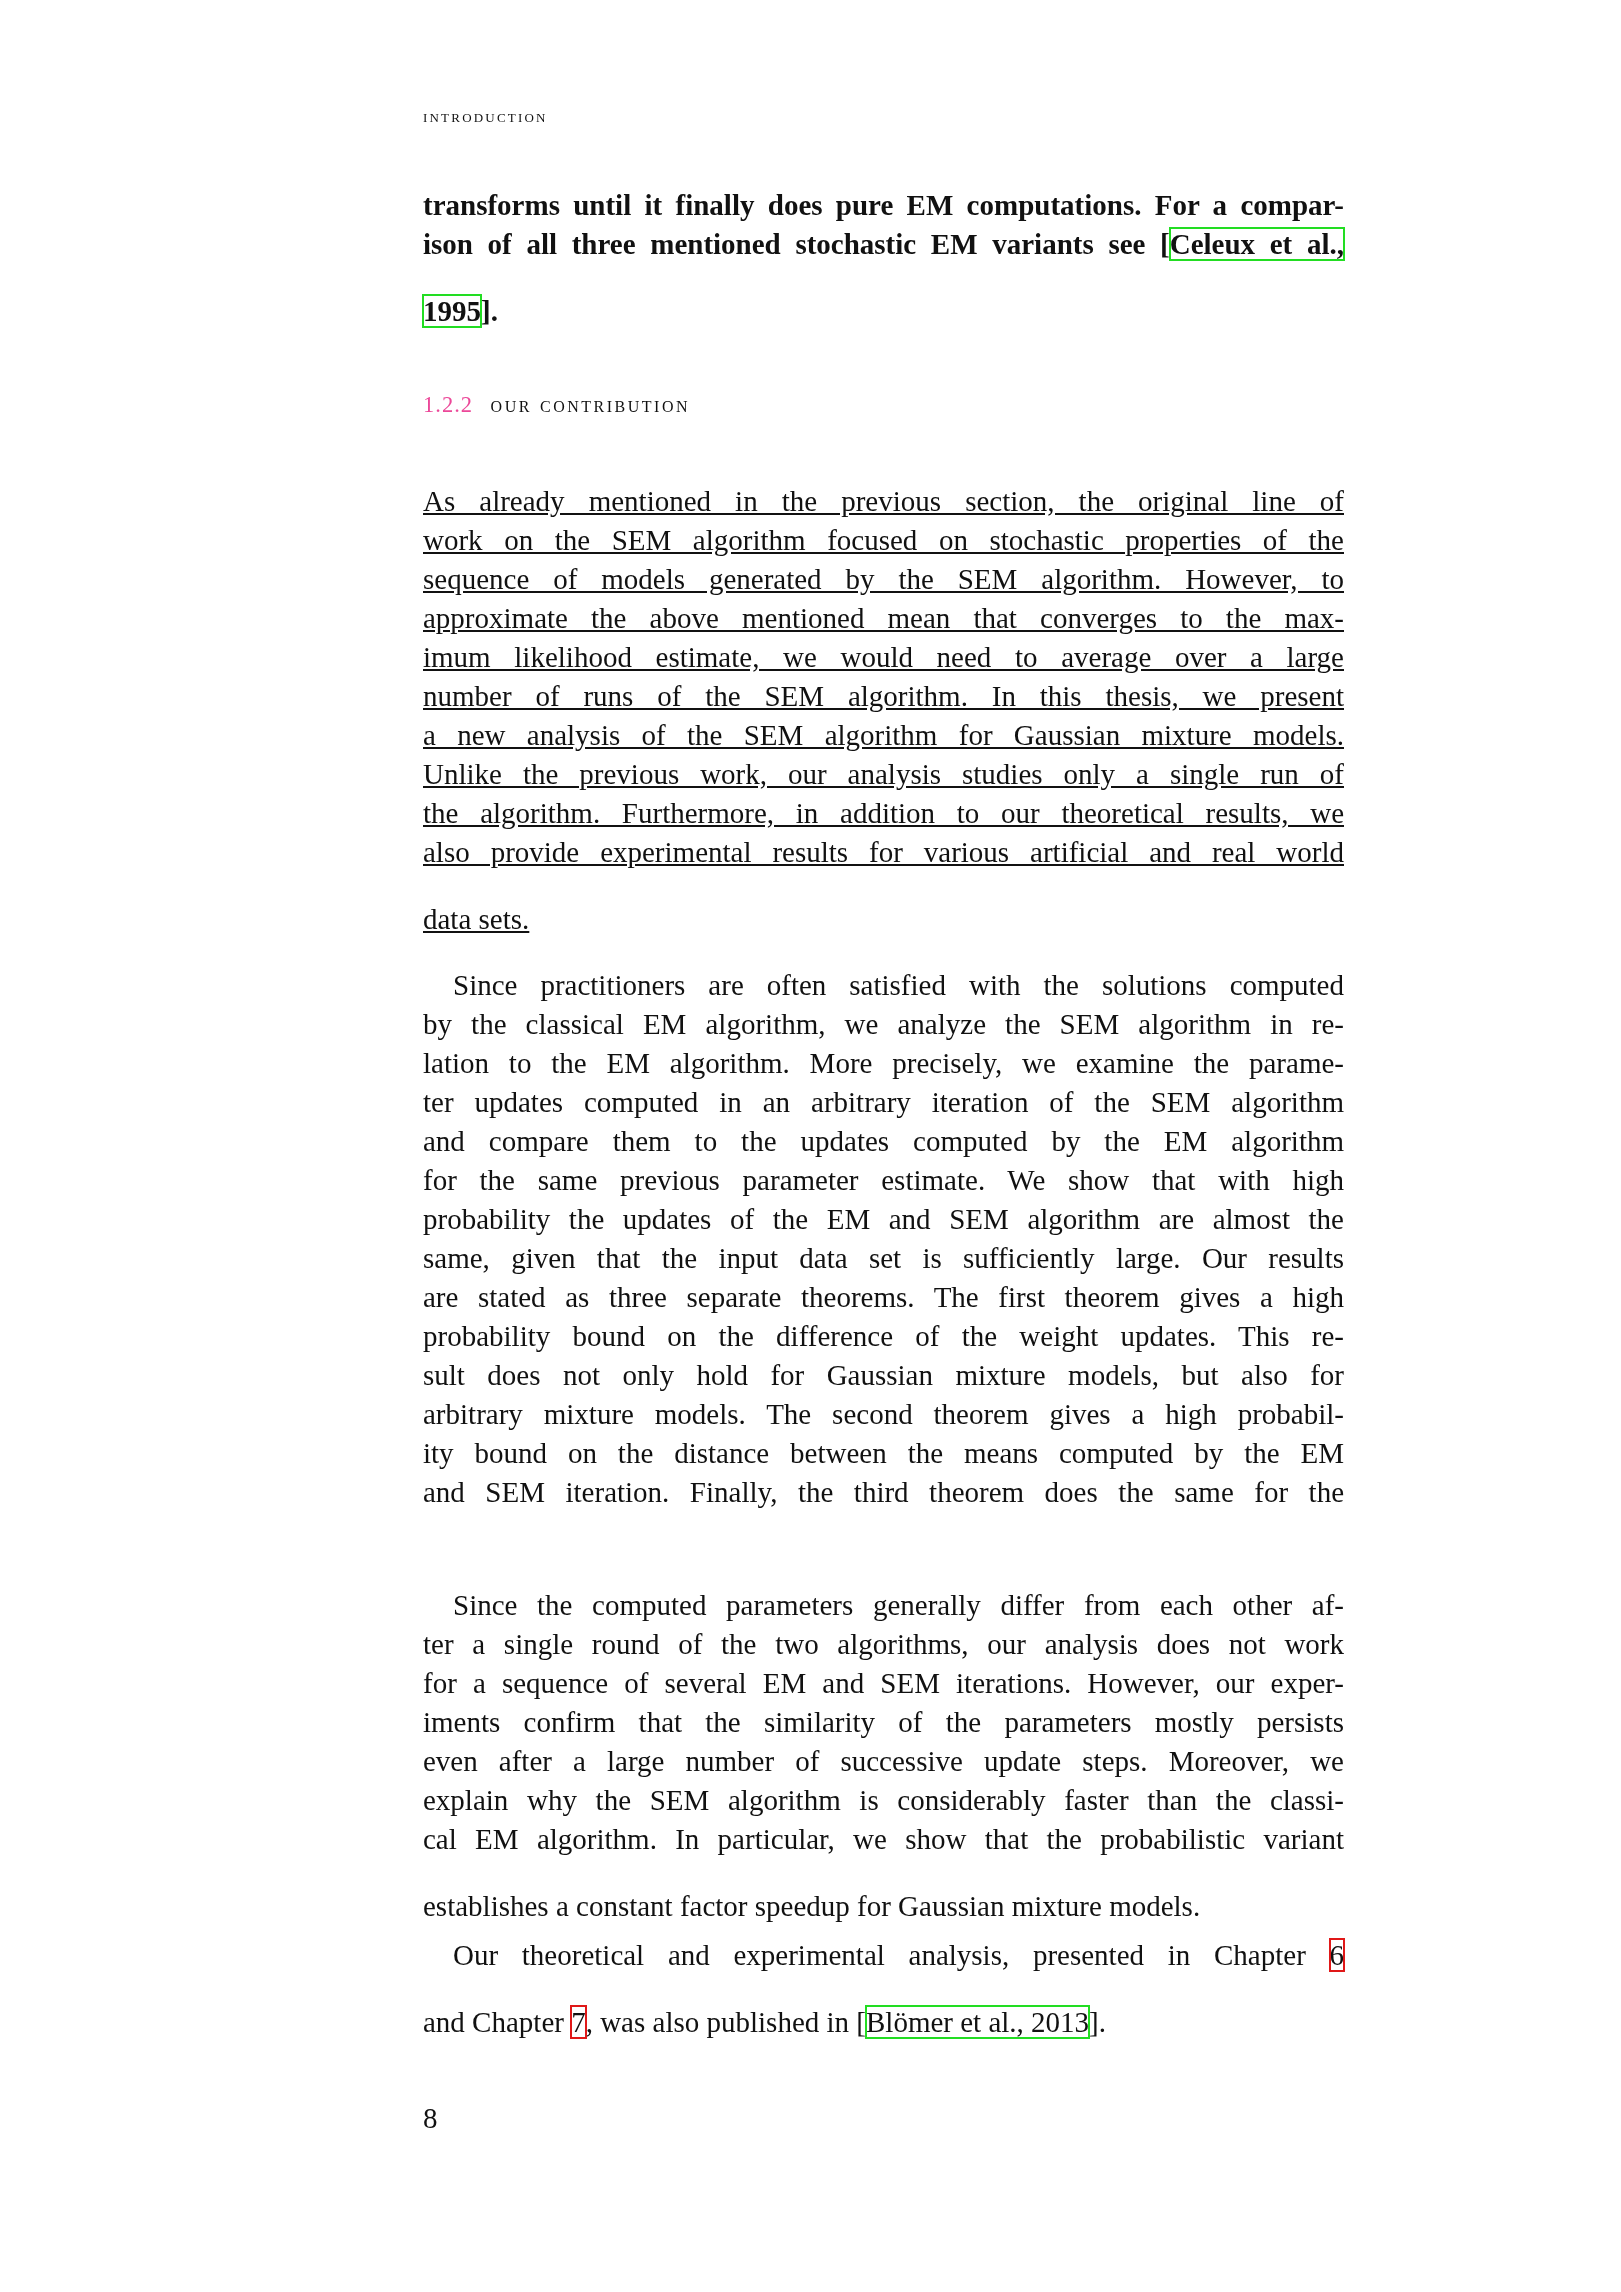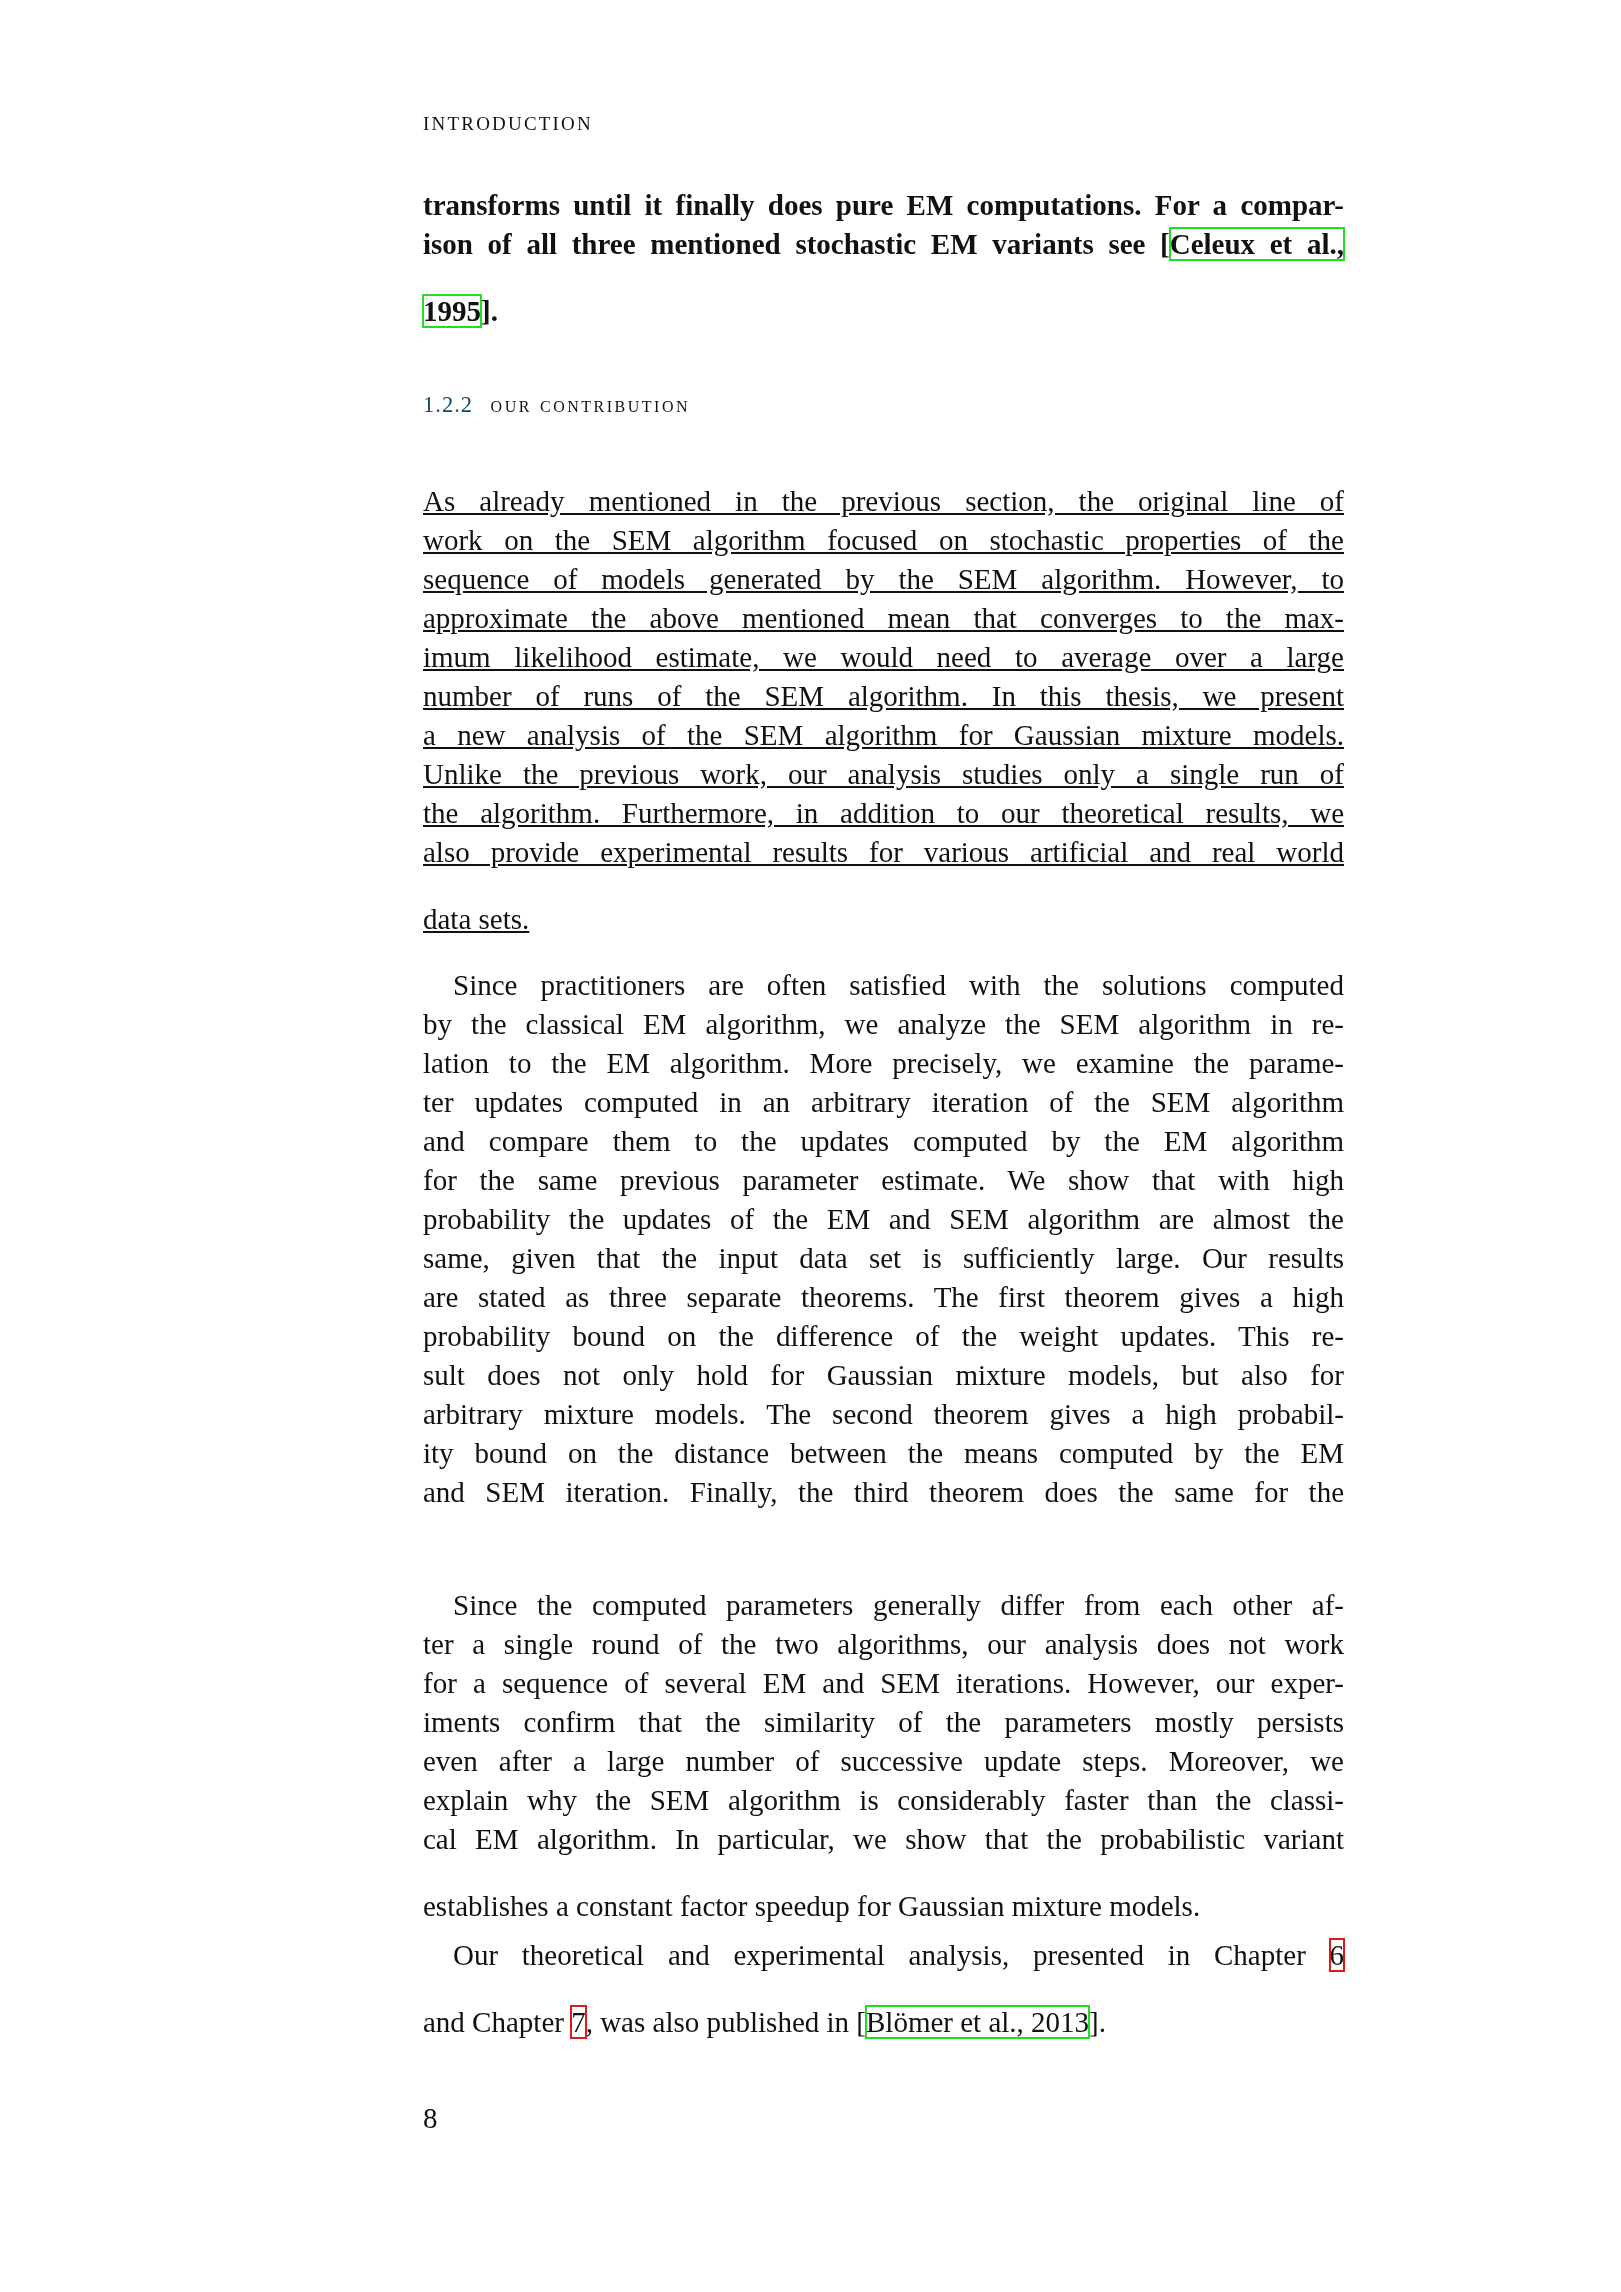--- a/index.html
+++ b/index.html
@@ -1,24 +1,24 @@
 <!DOCTYPE html>
 <html><head>
 <meta charset="utf-8">
 <style>
   html, body { margin:0; padding:0; background:#ffffff; }
   body { width:1621px; height:2293px; position:relative; overflow:hidden;
          font-family:"Liberation Serif","DejaVu Serif",serif; color:#111; }
-  .runhead { position:absolute; left:423px; top:106px; font-size:27px; letter-spacing:2.2px; font-variant:small-caps; text-transform:lowercase; }
+  .runhead { position:absolute; left:423px; top:106px; font-size:18px; letter-spacing:2.2px; font-variant:small-caps; text-transform:lowercase; }
   .block { position:absolute; left:423px; width:921px; }
   .line { height:39px; line-height:39px; font-size:29px; white-space:nowrap; text-align:justify; text-align-last:justify; }
   .line.last { text-align-last:left;margin-top:28px; }
   .indent { padding-left:30px; }
   .sechead { position:absolute; left:423px; top:392px; font-size:22.5px; letter-spacing:2.5px; }
-  .secnum { color:#0c4a6e; margin-right:17.6px; letter-spacing:1px; }
+  .secnum { color:#ec4899; margin-right:17.6px; letter-spacing:1px; }
   .sectitle { font-variant:small-caps; text-transform:lowercase; }
   .cite-g { outline:2.9px solid #22dd22; outline-offset:-1px; }
   .cite-r { outline:2.9px solid #e01818; outline-offset:-1px; }
   .pagenum { position:absolute; left:423px; top:2102px; font-size:29px; }
 </style>
 </head>
 <body>
 
 <div class="runhead">Introduction</div>
 

